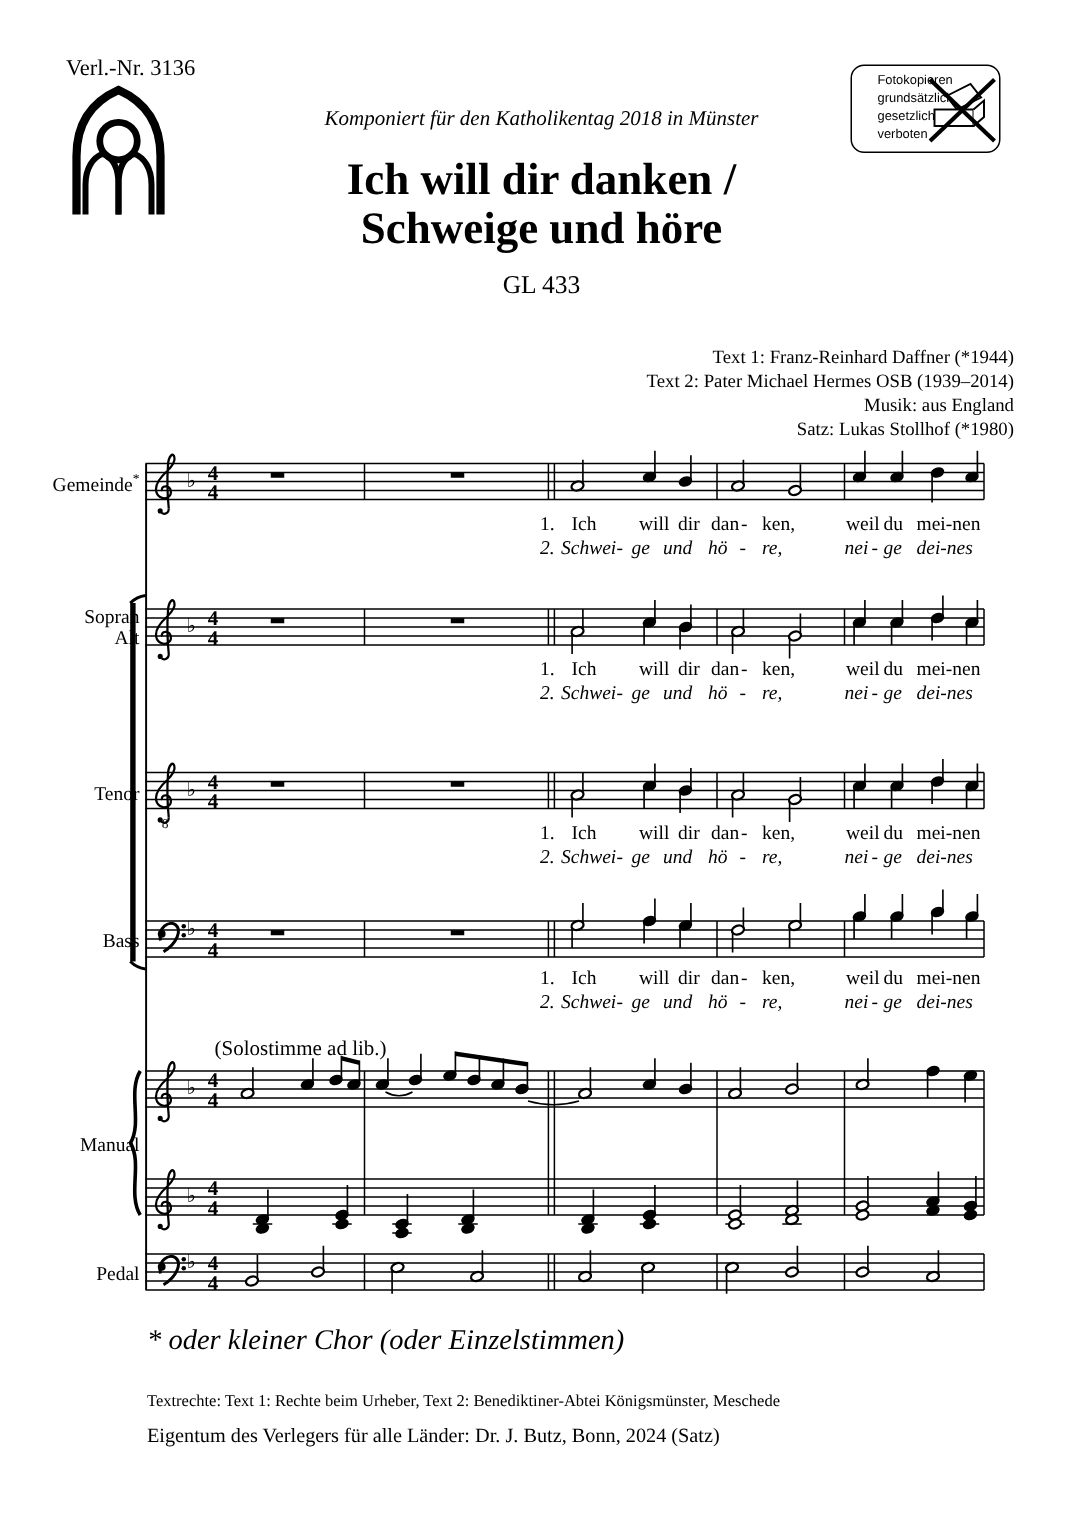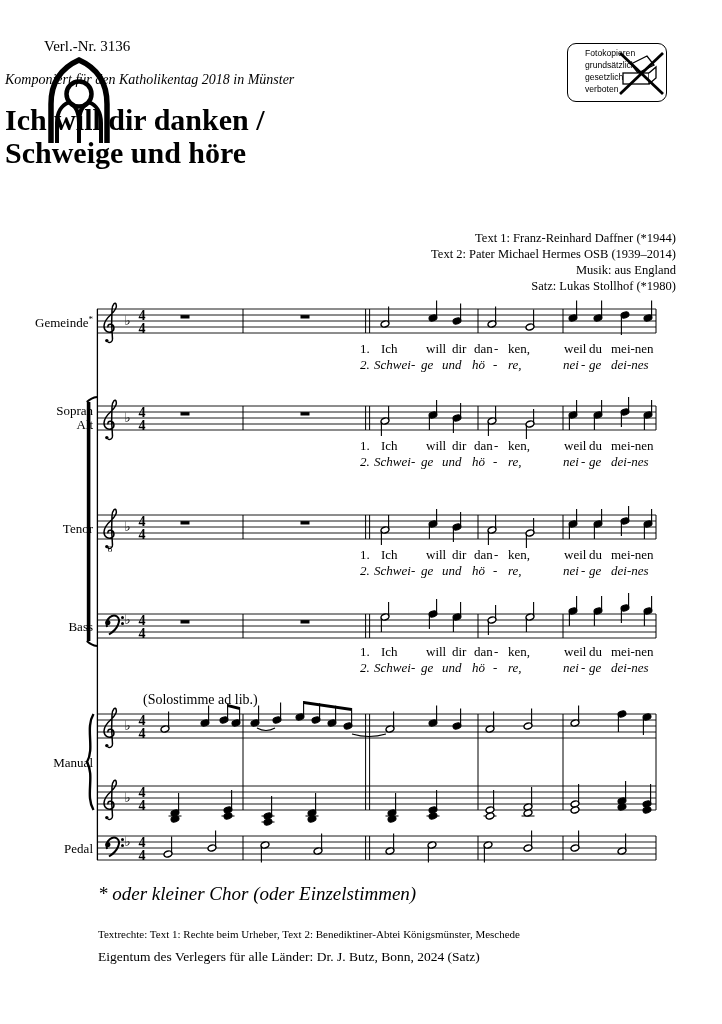--- a/index.html
+++ b/index.html
@@ -1,19 +1,19 @@
 <!DOCTYPE html>
 <html><head>
 <meta charset="utf-8">
 <style>
   html,body{margin:0;padding:0;background:#e8e8e8;}
   .page{position:relative;width:722px;height:1024px;background:#ffffff;color:#000;
         font-family:"Liberation Serif",serif;overflow:hidden;margin:0 auto;}
   .abs{position:absolute;white-space:nowrap;}
-  .center{left:5px;width:712px;}
+  .center{left:5px;width:712px;text-align:center;}
   .verl{left:44px;top:38px;font-size:15px;}
   .dedication{top:72px;font-size:14px;font-style:italic;}
   .title1{top:103px;font-size:30px;font-weight:bold;}
   .title2{top:136px;font-size:30px;font-weight:bold;}
   .gl{top:180px;font-size:17px;}
   .scoring{top:201px;font-size:15.5px;}
   .credits{right:46px;text-align:right;font-size:12.5px;line-height:16px;}
   .copybox{left:567px;top:43px;width:98px;height:57px;border:1.4px solid #000;border-radius:9px;}
   .copytext{left:17px;top:3px;font-family:"Liberation Sans",sans-serif;font-size:8.6px;line-height:12.1px;position:absolute;}
   .stafflabel{font-size:13px;text-align:right;right:629px;width:120px;}
@@ -52,20 +52,21 @@
       <rect x="4" y="24" width="26" height="11" fill="#fff" stroke="#000" stroke-width="1.3"></rect>
       <path d="M30,35 L37,29 L37,18 L30,24" fill="#fff" stroke="#000" stroke-width="1.3"></path>
       <line x1="1" y1="4" x2="44" y2="45" stroke="#000" stroke-width="2.8"></line>
       <line x1="44" y1="4" x2="1" y2="45" stroke="#000" stroke-width="2.8"></line>
     </svg>
   </div>
 
   <div class="abs center dedication">Komponiert für den Katholikentag 2018 in Münster</div>
   <div class="abs center title1">Ich will dir danken /</div>
   <div class="abs center title2">Schweige und höre</div>
+  <div class="abs center gl">GL 433</div>
 
   <div class="abs credits" style="top:230px;">
     <div>Text 1: Franz-Reinhard Daffner (*1944)</div>
     <div>Text 2: Pater Michael Hermes OSB (1939–2014)</div>
     <div>Musik: aus England</div>
     <div>Satz: Lukas Stollhof (*1980)</div>
   </div>
 
   <div class="abs stafflabel" style="top:314px;"><span>Gemeinde</span><sup>*</sup></div>
   <div class="abs stafflabel" style="top:403px;">Sopran</div>

